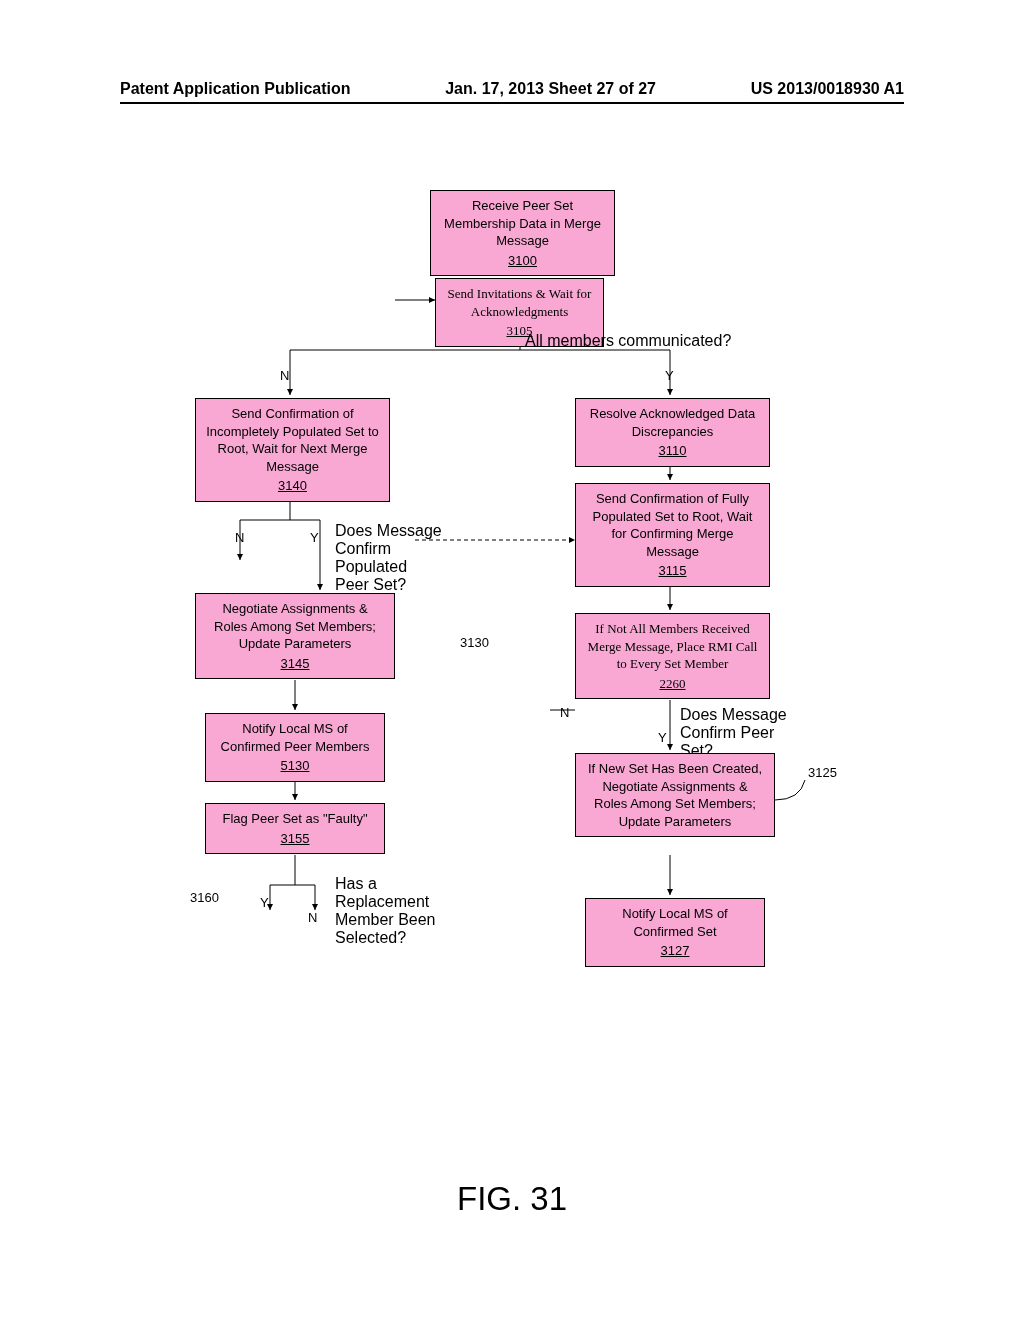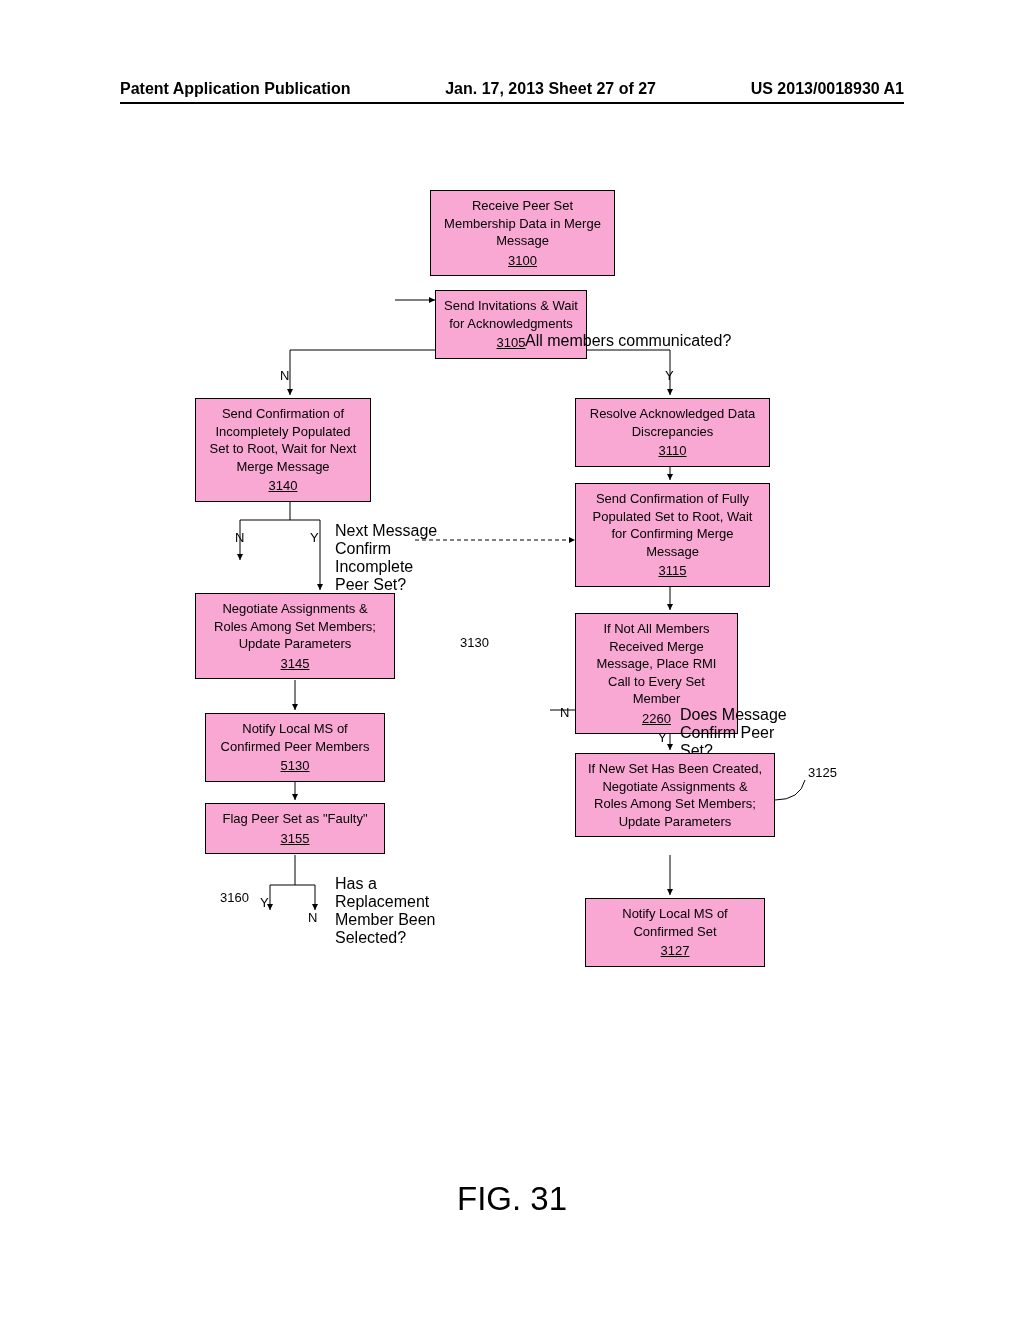--- a/index.html
+++ b/index.html
@@ -144,55 +144,55 @@
     <polyline points="215,110 255,110" fill="none" stroke="#000" stroke-width="1" marker-end="url(#ah)"></polyline>
 
     <path d="M 595 610 Q 620 610 625 590" fill="none" stroke="#000" stroke-width="1"></path>
   </svg>
 
   <div class="box" style="left:250px; top:0px; width:185px;">
     <span>Receive Peer Set Membership Data in Merge Message</span>
     <span class="ref ref-right">3100</span>
   </div>
 
-  <div class="box" style="left:255px; top:100px; width:152px;">
+  <div class="box" style="left:255px; top:88px; width:169px;font-family:Liberation Serif, serif;">
     <span>Send Invitations &amp; Wait for Acknowledgments</span>
     <span class="ref ref-right">3105</span>
   </div>
 
   <div class="label" style="left:345px; top:142px;">All members communicated?</div>
   <div class="yn" style="left:100px; top:178px;">N</div>
   <div class="yn" style="left:485px; top:178px;">Y</div>
 
-  <div class="box" style="left:15px; top:208px; width:176px;">
+  <div class="box" style="left:15px; top:208px; width:195px;">
     <span>Send Confirmation of Incompletely Populated Set to Root, Wait for Next Merge Message</span>
     <span class="ref ref-right">3140</span>
   </div>
 
   <div class="box" style="left:395px; top:208px; width:195px;">
     <span>Resolve Acknowledged Data Discrepancies</span>
     <span class="ref ref-right">3110</span>
   </div>
 
   <div class="box" style="left:395px; top:293px; width:195px;">
     <span>Send Confirmation of Fully Populated Set to Root, Wait for Confirming Merge Message</span>
     <span class="ref ref-right">3115</span>
   </div>
 
   <div class="yn" style="left:55px; top:340px;">N</div>
   <div class="yn" style="left:130px; top:340px;">Y</div>
-  <div class="label" style="left:155px; top:332px; width:110px;">Next Message Confirm Incomplete Peer Set?</div>
+  <div class="label" style="left:155px; top:332px; width:110px;">Does Message Confirm Populated Peer Set?</div>
   <div class="callout" style="left:280px; top:445px;">3130</div>
 
   <div class="box" style="left:15px; top:403px; width:200px;">
     <span>Negotiate Assignments &amp; Roles Among Set Members; Update Parameters</span>
     <span class="ref ref-right">3145</span>
   </div>
 
-  <div class="box" style="left:395px; top:423px; width:163px;">
+  <div class="box" style="left:395px; top:423px; width:195px;font-family:Liberation Serif, serif;">
     <span>If Not All Members Received Merge Message, Place RMI Call to Every Set Member</span>
     <span class="ref ref-right">2260</span>
   </div>
 
   <div class="yn" style="left:380px; top:515px;">N</div>
   <div class="yn" style="left:478px; top:540px;">Y</div>
   <div class="label" style="left:500px; top:516px; width:110px;">Does Message Confirm Peer Set?</div>
 
   <div class="box" style="left:25px; top:523px; width:180px;">
     <span>Notify Local MS of Confirmed Peer Members</span>
@@ -210,17 +210,17 @@
   </div>
 
   <div class="box" style="left:405px; top:708px; width:180px;">
     <span>Notify Local MS of Confirmed Set</span>
     <span class="ref ref-right">3127</span>
   </div>
 
   <div class="label" style="left:155px; top:685px; width:120px;">Has a Replacement Member Been Selected?</div>
   <div class="yn" style="left:80px; top:705px;">Y</div>
   <div class="yn" style="left:128px; top:720px;">N</div>
-  <div class="callout" style="left:10px; top:700px;margin-left:30px;">3160</div>
+  <div class="callout" style="left:10px; top:700px;">3160</div>
 
 </div>
 
 <div class="fig-label">FIG. 31</div>
 
 </body></html>

